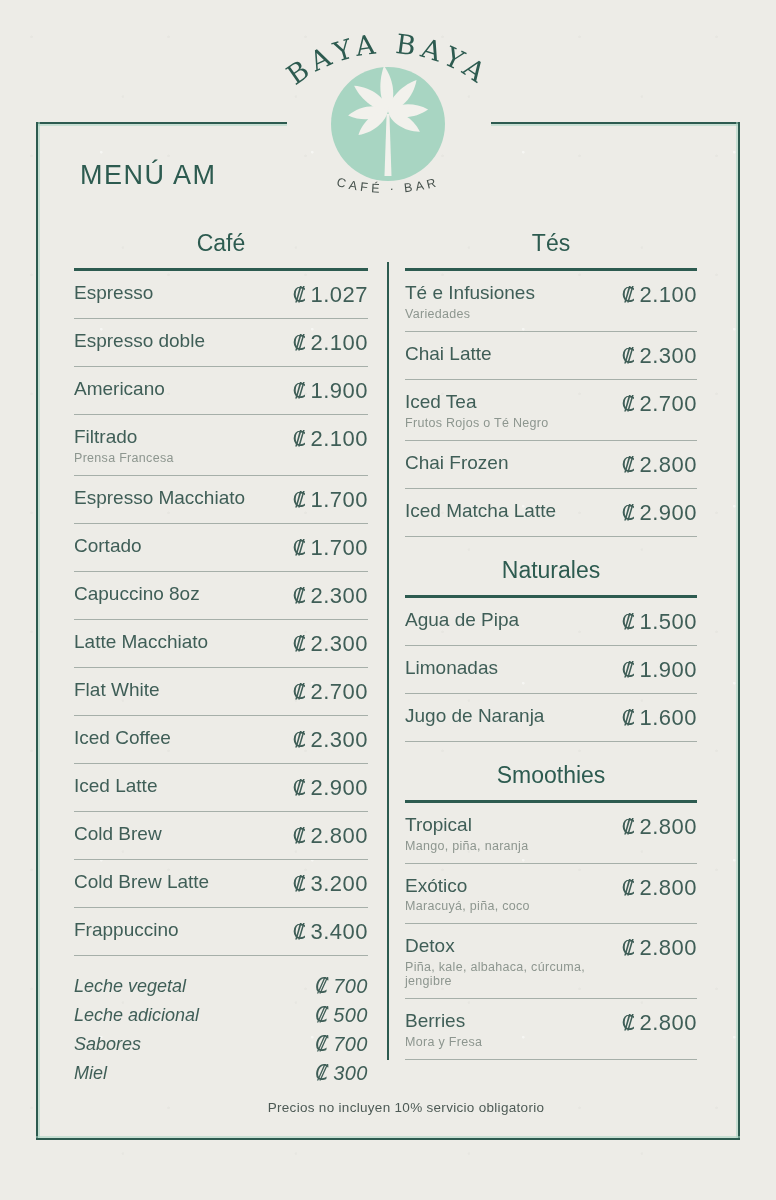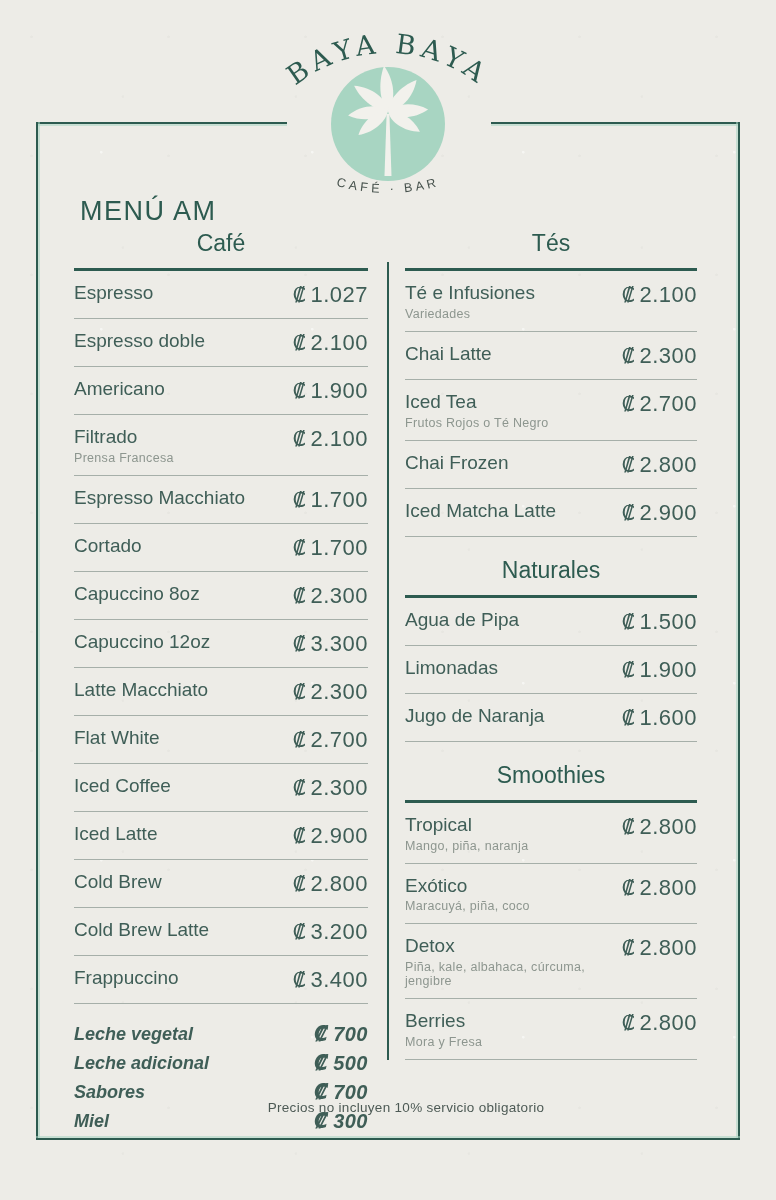--- a/index.html
+++ b/index.html
@@ -18,38 +18,38 @@
   .frame-line{position:absolute;background:var(--teal);}
   .f-top-l{left:36px;top:122px;width:251px;height:2px;box-shadow:0 2px 0 rgba(168,213,194,.55);}
   .f-top-r{left:491px;top:122px;width:249px;height:2px;box-shadow:0 2px 0 rgba(168,213,194,.55);}
   .f-left{left:36px;top:122px;width:2px;height:1018px;box-shadow:2px 0 0 rgba(168,213,194,.55);}
   .f-right{left:738px;top:122px;width:2px;height:1018px;box-shadow:-2px 0 0 rgba(168,213,194,.55);}
   .f-bottom{left:36px;top:1138px;width:704px;height:2px;box-shadow:0 -2px 0 rgba(168,213,194,.55);}
   .divider{position:absolute;left:387px;top:262px;width:2px;height:798px;background:var(--teal);}
   
   .logo{position:absolute;left:238px;top:14px;width:300px;height:205px;}
   
-  .menu-title{position:absolute;left:80px;top:160px;font-size:27px;letter-spacing:1.5px;color:var(--teal);margin-top:36px;}
+  .menu-title{position:absolute;left:80px;top:160px;font-size:27px;letter-spacing:1.5px;color:var(--teal);}
   
   .col{position:absolute;top:230px;}
   .col-left{left:74px;width:294px;}
   .col-right{left:405px;width:292px;}
   .section + .section{margin-top:20px;}
   .section-title{text-align:center;font-size:23px;color:var(--teal);padding-bottom:11px;}
   .section-rule{height:3px;background:var(--teal);}
   .menu-item{display:flex;justify-content:space-between;align-items:flex-start;
     padding:11px 0 10px;border-bottom:1px solid var(--line);}
   .item-name{font-size:19px;color:var(--text);line-height:1.15;}
   .item-desc{font-size:12.5px;color:var(--muted);margin-top:3px;letter-spacing:.3px;}
   .item-price{font-size:22px;color:var(--text);white-space:nowrap;letter-spacing:.5px;}
   .cur{font-family:"DejaVu Sans",sans-serif;font-size:21px;margin-right:4px;}
   
   .extras{margin-top:16px;}
   .extra-item{display:flex;justify-content:space-between;align-items:center;
-    font-style:italic;padding:2.5px 0;font-weight:bold;}
+    font-style:italic;padding:2.5px 0;}
   .extra-item .item-name{font-size:18px;}
   .extra-item .item-price{font-size:20px;}
   
   .menu-footer{position:absolute;left:36px;top:1100px;width:704px;text-align:center;
     font-size:13.5px;color:var(--footer);letter-spacing:.3px;padding-left:36px;}
 </style>
 </head>
 <body>
 
 <div class="page">
@@ -133,26 +133,20 @@
           <div class="item-price"><span class="cur">₡</span><span class="amt">1.700</span></div>
         </div>
         <div class="menu-item">
           <div class="item-info">
             <div class="item-name">Capuccino 8oz</div>
           </div>
           <div class="item-price"><span class="cur">₡</span><span class="amt">2.300</span></div>
         </div>
         <div class="menu-item">
           <div class="item-info">
-            <div class="item-name">Capuccino 12oz</div>
-          </div>
-          <div class="item-price"><span class="cur">₡</span><span class="amt">3.300</span></div>
-        </div>
-        <div class="menu-item">
-          <div class="item-info">
             <div class="item-name">Latte Macchiato</div>
           </div>
           <div class="item-price"><span class="cur">₡</span><span class="amt">2.300</span></div>
         </div>
         <div class="menu-item">
           <div class="item-info">
             <div class="item-name">Flat White</div>
           </div>
           <div class="item-price"><span class="cur">₡</span><span class="amt">2.700</span></div>
         </div>

